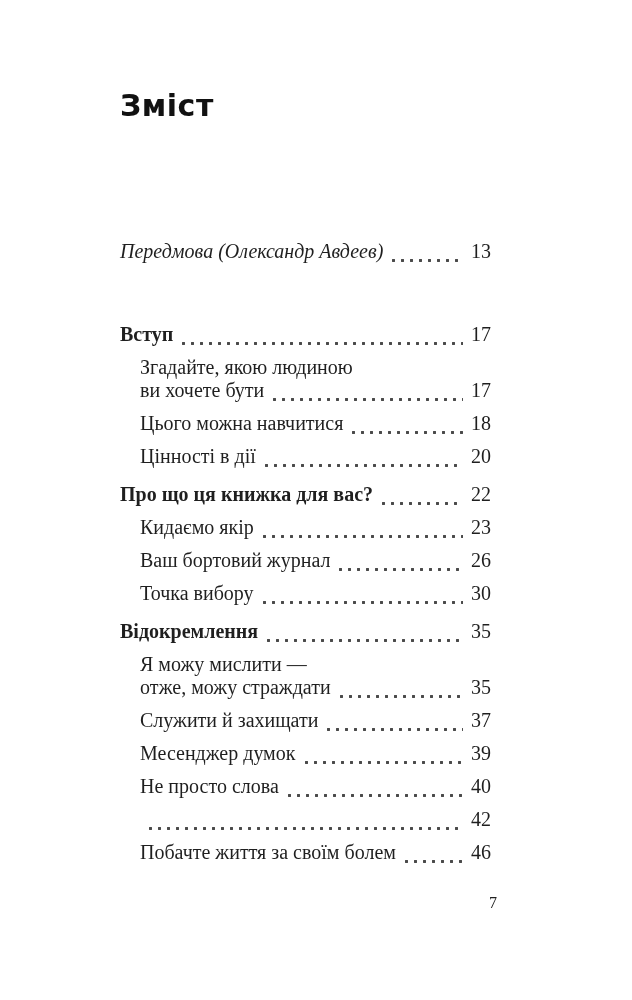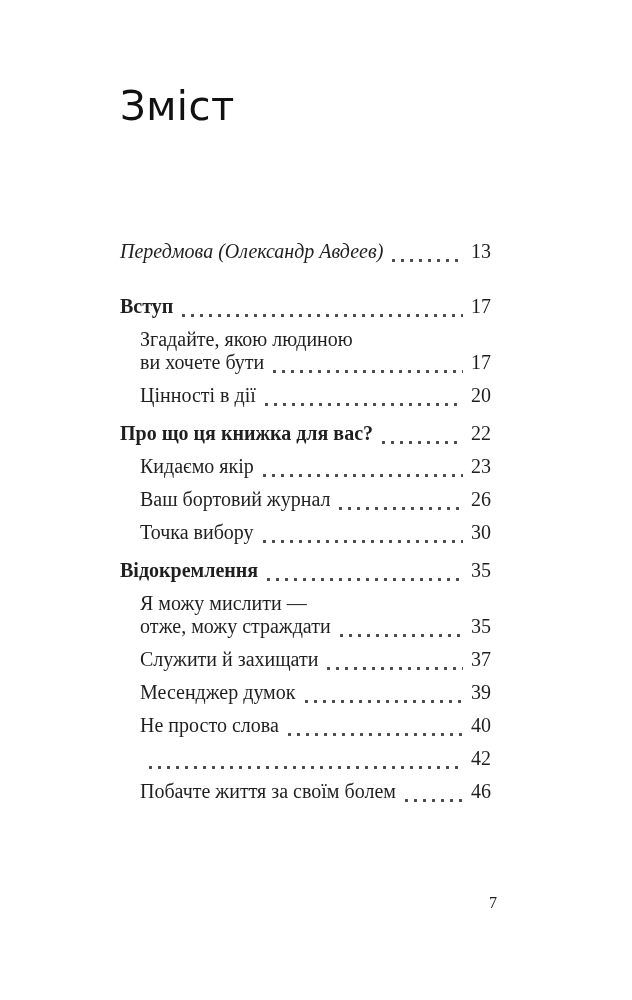--- a/index.html
+++ b/index.html
@@ -14,22 +14,22 @@
     background: #ffffff;
     box-sizing: border-box;
     padding: 88px 135px 0 120px;
     font-family: "Liberation Serif", "DejaVu Serif", serif;
     color: #1f1f1f;
     overflow: hidden;
   }
   .title {
     margin: 0 0 0 0;
     font-family: "DejaVu Sans", "Liberation Sans", sans-serif;
-    font-weight: 400;
-    font-size: 40px;
+    font-weight: 700;
+    font-size: 30px;
     line-height: 36px;
     color: #111111;
     letter-spacing: 0.5px;
   }
   .toc {
     margin-top: 116px;
   }
   .entry {
     font-size: 20px;
     margin-bottom: 7px;
@@ -41,21 +41,21 @@
   .entry.preface {
     font-style: italic;
     margin-bottom: 0;
   }
   .entry.chapter {
     font-weight: 700;
   }
   .entry.section {
     padding-left: 20px;
   }
-  .gap-xl { margin-top: 29px; }
+  .gap-xl { margin-top: 57px; }
   .gap-md { margin-top: 12px; }
   .gap-lg { margin-top: 12px; }
   .final-line {
     display: flex;
     align-items: baseline;
   }
   .label {
     white-space: nowrap;
   }
   .leader {
@@ -111,20 +111,27 @@
 
     <div class="entry section">
       <div class="line">Згадайте, якою людиною</div>
       <div class="final-line">
         <span class="label">ви хочете бути</span>
         <span class="leader"></span>
         <span class="pagenum">17</span>
       </div>
     </div>
 
+    <div class="entry section">
+      <div class="final-line">
+        <span class="label">Цього можна навчитися</span>
+        <span class="leader"></span>
+        <span class="pagenum">18</span>
+      </div>
+    </div>
 
     <div class="entry section">
       <div class="final-line">
         <span class="label">Цінності в дії</span>
         <span class="leader"></span>
         <span class="pagenum">20</span>
       </div>
     </div>
 
     <div class="entry chapter gap-md">

